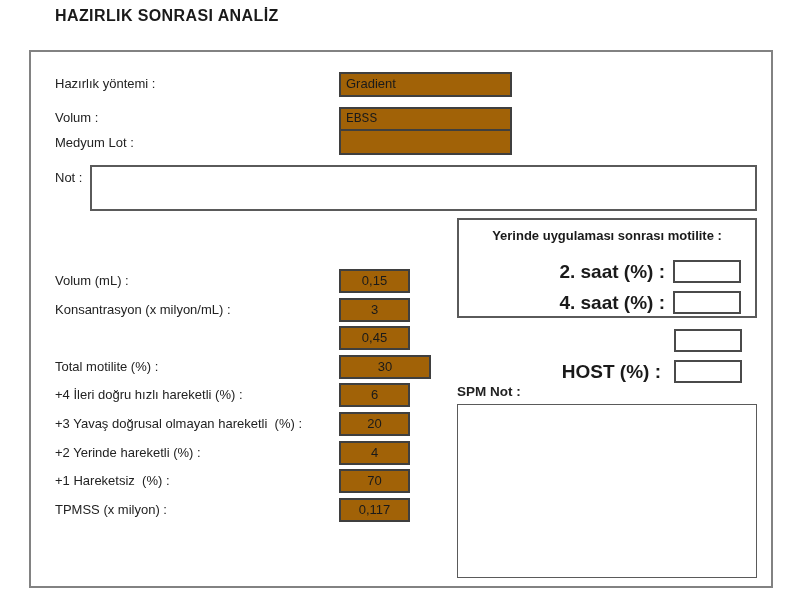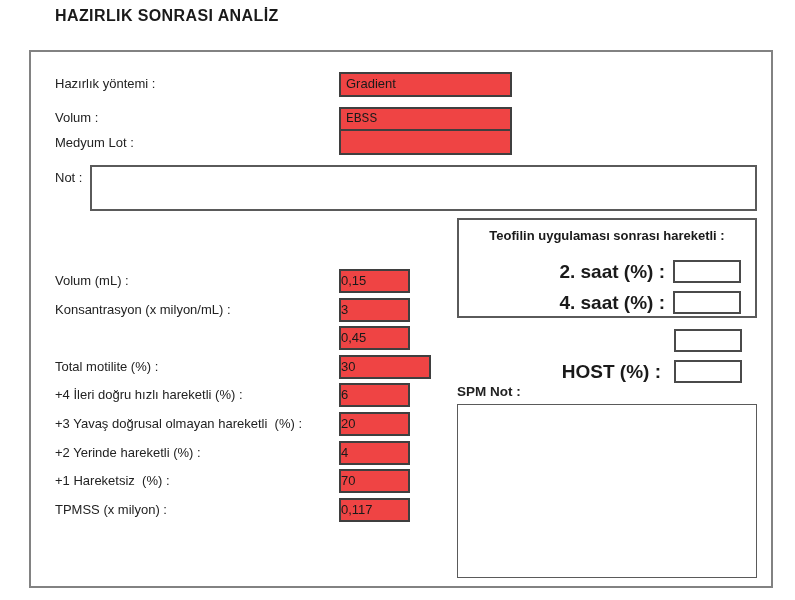--- a/index.html
+++ b/index.html
@@ -25,28 +25,28 @@
   .lbl {
     position: absolute;
     font-size: 13px; color: #222;
     white-space: pre;
     line-height: 16px;
     text-align: right;
   }
   .lbl.bold { font-weight: bold; }
   .input-box {
     position: absolute;
-    background: #ef4444;
+    background: #a16207;
     border: 2px solid #3f3f3f;
     box-sizing: border-box;
     font-size: 13px;
     overflow: hidden;
   }
   .input-box.text { padding-left: 5px; line-height: 20px; text-align: left; }
-  .input-box.num  { text-align: left; line-height: 20px; }
+  .input-box.num  { text-align: center; line-height: 20px; }
   .area-box {
     position: absolute;
     background: #fff;
     border: 2px solid #5a5a5a;
     box-sizing: border-box;
     font-size: 13px;
     padding: 3px 5px;
   }
   .teofilin-box {
     position: absolute; left: 426px; top: 166px;
@@ -113,21 +113,21 @@
   <span class="lbl" style="left:24px; top:393px;">+2 Yerinde hareketli (%) :</span>
   <div class="input-box num" style="left:308px; top:389px; width:71px; height:24px;">4</div>
 
   <span class="lbl" style="left:24px; top:421px;">+1 Hareketsiz  (%) :</span>
   <div class="input-box num" style="left:308px; top:417px; width:71px; height:24px;">70</div>
 
   <span class="lbl" style="left:24px; top:450px;">TPMSS (x milyon) :</span>
   <div class="input-box num" style="left:308px; top:446px; width:71px; height:24px;">0,117</div>
 
   <div class="teofilin-box">
-    <div class="teofilin-title">Teofilin uygulaması sonrası hareketli :</div>
+    <div class="teofilin-title">Yerinde uygulaması sonrası motilite :</div>
     <span class="right-lbl" style="right:90px; top:40px;">2. saat (%) :</span>
     <div class="small-box" style="right:14px; top:40px;"></div>
     <span class="right-lbl" style="right:90px; top:71px;">4. saat (%) :</span>
     <div class="small-box" style="right:14px; top:71px;"></div>
   </div>
 
   <div class="small-box" style="left:643px; top:277px;"></div>
 
   <span class="right-lbl" style="left:500px; width:130px; top:308px;">HOST (%) :</span>
   <div class="small-box" style="left:643px; top:308px;"></div>

